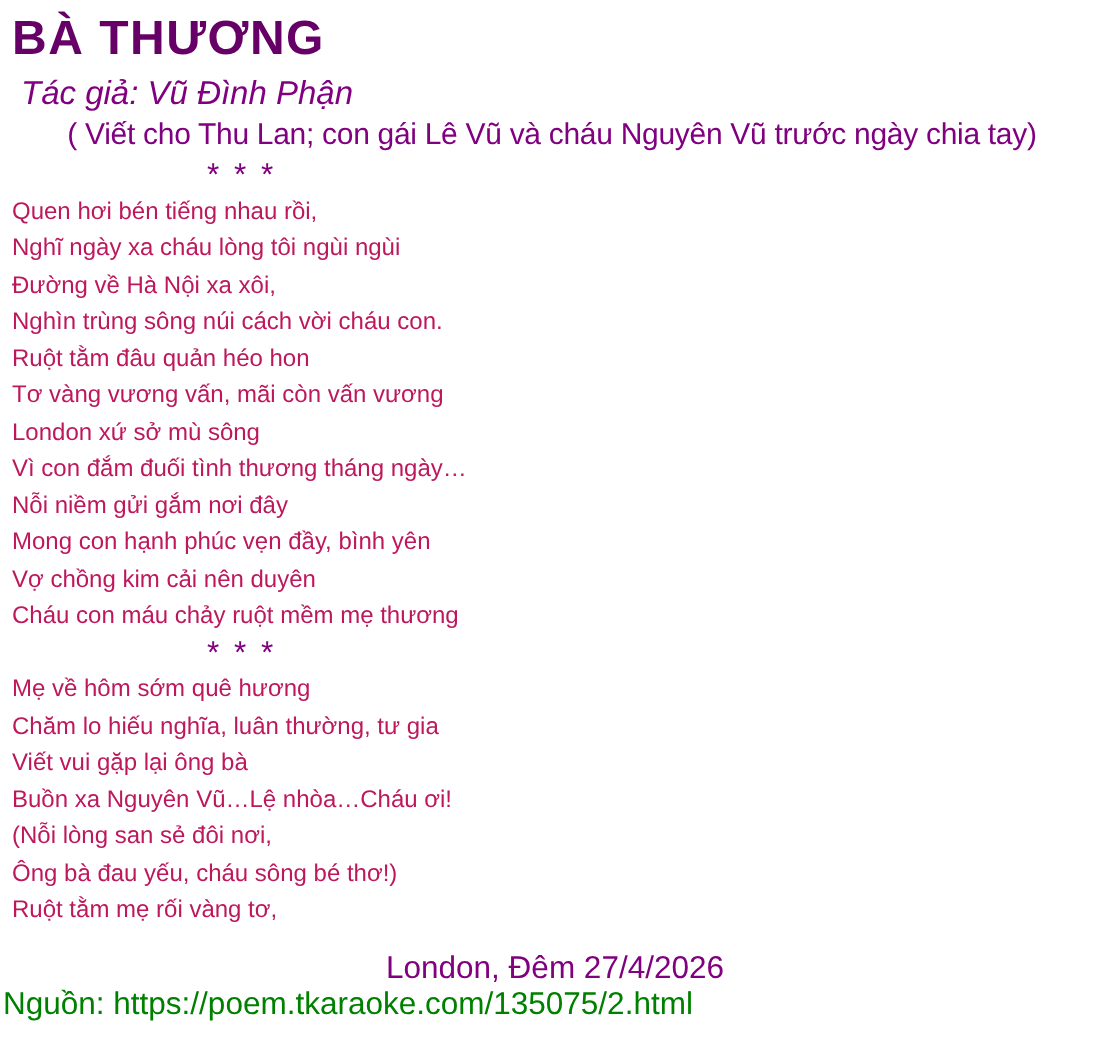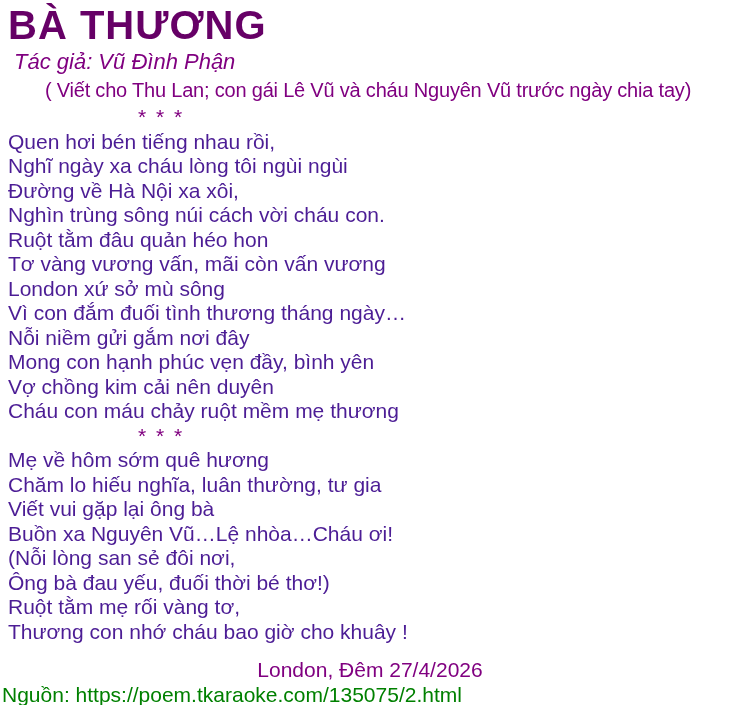--- a/index.html
+++ b/index.html
@@ -12,21 +12,21 @@
     font-family: "Liberation Sans", "DejaVu Sans", sans-serif;
   }
   .page {
     box-sizing: border-box;
     width: 732px;
     height: 705px;
     padding: 2px 0 0 8px;
   }
   .title {
     margin: 0;
-    font-size: 40px;
+    font-size: 32px;
     font-weight: bold;
     letter-spacing: 1px;
     line-height: 46px;
     color: #660066;
     white-space: nowrap;
   }
   .author {
     font-size: 22px;
     font-style: italic;
     line-height: 28px;
@@ -37,23 +37,23 @@
   .dedication {
     font-size: 20px;
     letter-spacing: -0.2px;
     line-height: 29px;
     margin-left: -4px;
     color: #800080;
     white-space: nowrap;
     text-align: center;
   }
   .line {
-    font-size: 21px;
+    font-size: 16px;
     line-height: 24.5px;
-    color: #4c1d95;
+    color: #be185d;
     white-space: nowrap;
   }
   .separator {
     font-size: 21px;
     line-height: 24.5px;
     padding-left: 130px;
     letter-spacing: 2px;
     color: #800080;
   }
   .signature {
@@ -100,22 +100,21 @@
   </div>
 
   <div class="separator">* * *</div>
 
   <div>
     <div class="line">Mẹ về hôm sớm quê hương</div>
     <div class="line">Chăm lo hiếu nghĩa, luân thường, tư gia</div>
     <div class="line">Viết vui gặp lại ông bà</div>
     <div class="line">Buồn xa Nguyên Vũ…Lệ nhòa…Cháu ơi!</div>
     <div class="line">(Nỗi lòng san sẻ đôi nơi,</div>
-    <div class="line">Ông bà đau yếu, đuối thời bé thơ!)</div>
+    <div class="line">Ông bà đau yếu, cháu sông bé thơ!)</div>
     <div class="line">Ruột tằm mẹ rối vàng tơ,</div>
-    <div class="line">Thương con nhớ cháu bao giờ cho khuây !</div>
   </div>
 
   <div class="signature">London, Đêm 27/4/2026</div>
 
   <div class="source">Nguồn: https://poem.tkaraoke.com/135075/2.html</div>
 
 </div>
 
 </body></html>

